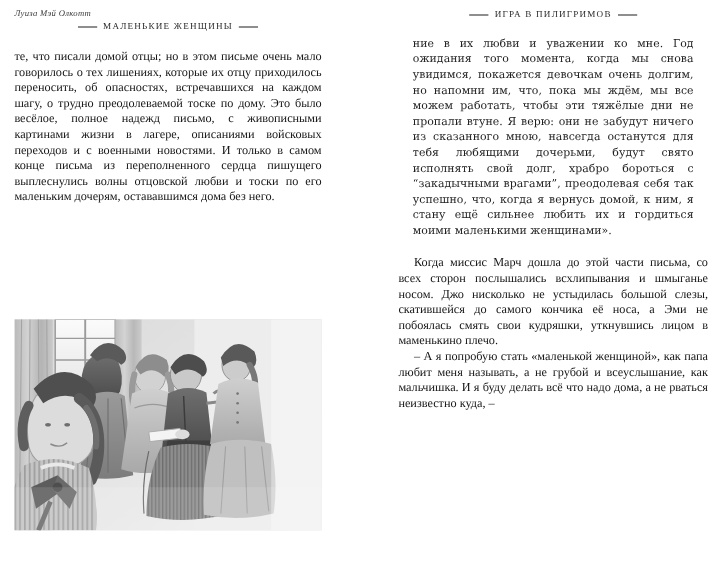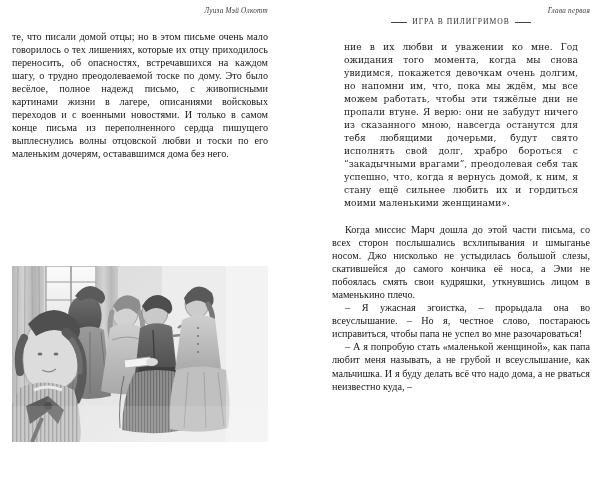--- a/index.html
+++ b/index.html
@@ -25,21 +25,21 @@
     top: 0;
     height: 481px;
     width: 300px;
     box-sizing: border-box;
   }
   .page-left  { left: 0; padding: 0 32px 0 12px; }
   .page-right { left: 300px; padding: 0 10px 0 32px; }
 
   
   .running-head {
-    text-align: right;
+    text-align: left;
     padding-top: 6px;
     user-select: none;
   }
   .rh-author {
     font-style: italic;
     font-size: 7.2px;
     letter-spacing: 0.25px;
     color: #3a3a3a;
     line-height: 10px;
     white-space: nowrap;
@@ -123,20 +123,25 @@
 </style>
 </head>
 <body>
 
 <div class="spread">
 
   <div class="page page-left">
 
     <div class="running-head">
       <div class="rh-author">Луиза Мэй Олкотт</div>
+      <div class="rh-title-wrap">
+        <span class="rh-rule"></span>
+        <span class="rh-title">МАЛЕНЬКИЕ ЖЕНЩИНЫ</span>
+        <span class="rh-rule"></span>
+      </div>
     </div>
 
     <div class="body-area">
       <p class="body cont">те, что писали домой отцы; но в этом письме очень мало говорилось о тех лишениях, которые их отцу приходилось переносить, об опасностях, встречавшихся на каждом шагу, о трудно преодолеваемой тоске по дому. Это было весёлое, полное надежд письмо, с живописными картинами жизни в лагере, описаниями войсковых переходов и с военными новостями. И только в самом конце письма из переполненного сердца пишущего выплеснулись волны отцовской любви и тоски по его маленьким дочерям, остававшимся дома без него.</p>
 
     </div>
 
     <div class="illustration">
       <svg width="256" height="176" viewBox="0 0 256 176" xmlns="http://www.w3.org/2000/svg">
         <defs>
@@ -262,34 +267,32 @@
 
         <rect x="0" y="140" width="256" height="36" fill="#ffffff" opacity="0.12"></rect>
         <rect x="214" y="0" width="42" height="176" fill="#ffffff" opacity="0.35"></rect>
       </svg>
     </div>
   </div>
 
   <div class="page page-right">
 
     <div class="running-head">
-      <div class="rh-author">Глава первая</div>
       <div class="rh-title-wrap">
         <span class="rh-rule"></span>
         <span class="rh-title">ИГРА В ПИЛИГРИМОВ</span>
         <span class="rh-rule"></span>
       </div>
     </div>
 
     <div class="body-area">
       <p class="letter">ние в их любви и уважении ко мне. Год ожидания того момента, когда мы снова увидимся, покажется девочкам очень долгим, но напомни им, что, пока мы ждём, мы все можем работать, чтобы эти тяжёлые дни не пропали втуне. Я верю: они не забудут ничего из сказанного мною, навсегда останутся для тебя любящими дочерьми, будут свято исполнять свой долг, храбро бороться с “закадычными врагами”, преодолевая себя так успешно, что, когда я вернусь домой, к ним, я стану ещё сильнее любить их и гордиться моими маленькими женщинами».</p>
 
       <p class="body indent" style="margin-top:13px;">Когда миссис Марч дошла до этой части письма, со всех сторон послышались всхлипывания и шмыганье носом. Джо нисколько не устыдилась большой слезы, скатившейся до самого кончика её носа, а Эми не побоялась смять свои кудряшки, уткнувшись лицом в маменькино плечо.</p>
 
-      <p class="body indent">– Я ужасная эгоистка, – прорыдала она во всеуслышание. – Но я, честное слово, постараюсь исправиться, чтобы папа не успел во мне разочароваться!</p>
 
 
       <p class="body indent">– А я попробую стать «маленькой женщиной», как папа любит меня называть, а не грубой и всеуслышание, как мальчишка. И я буду делать всё что надо дома, а не рваться неизвестно куда, –</p>
     </div>
 
   </div>
 
 </div>
 
 </body></html>

